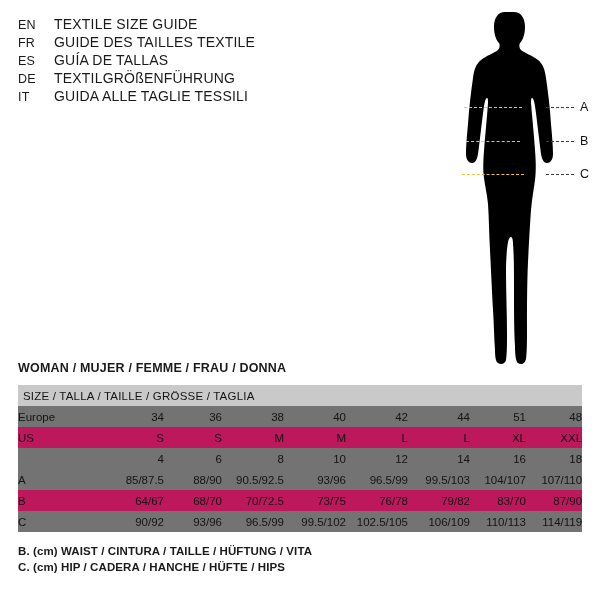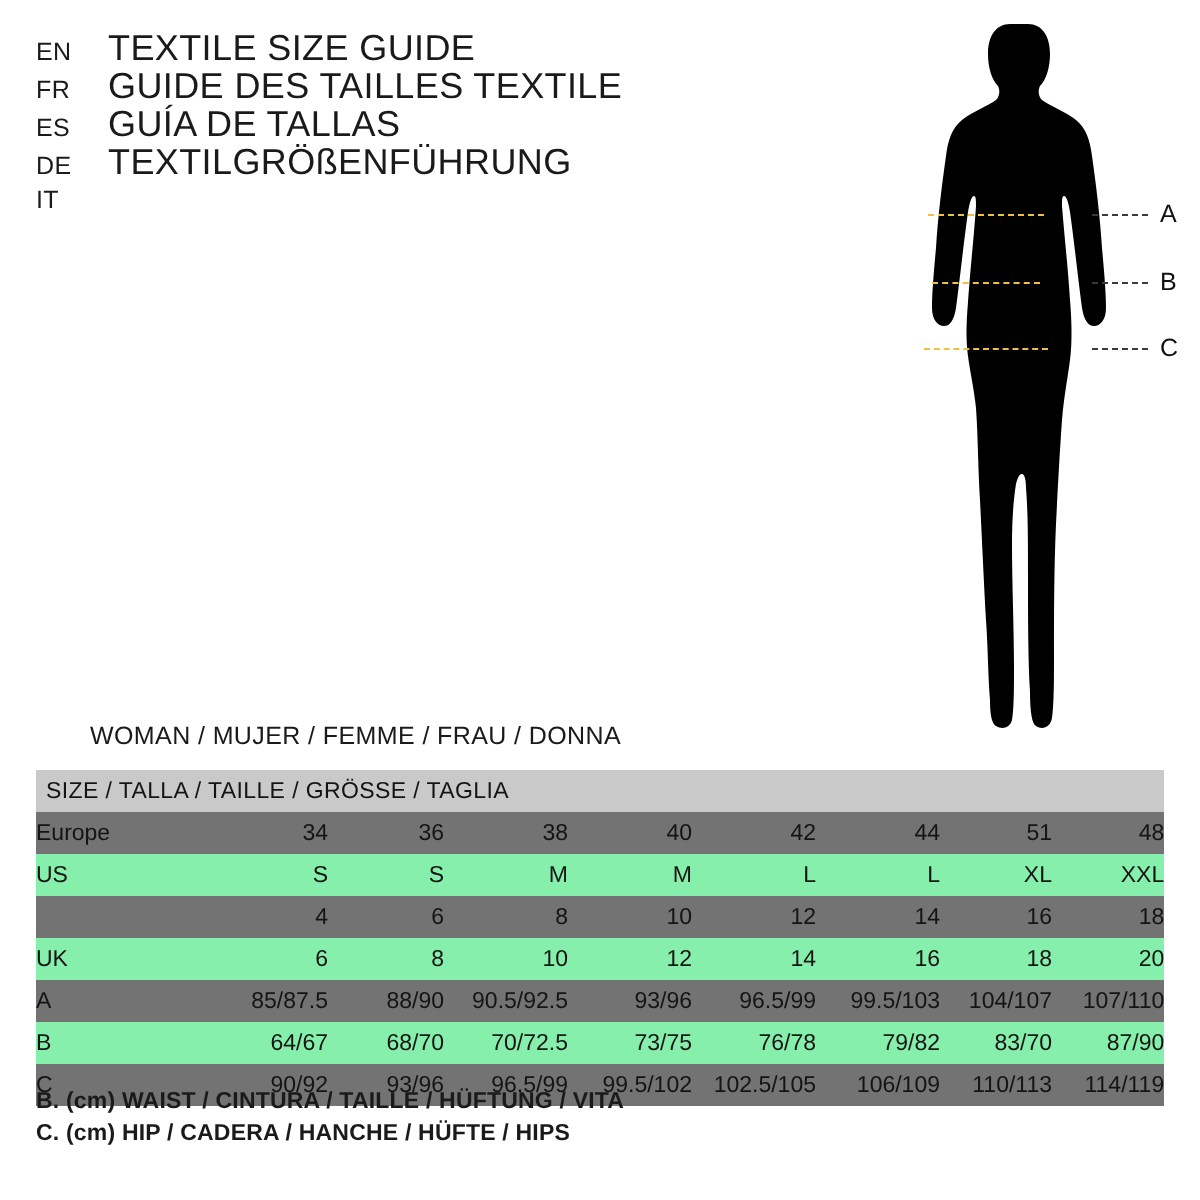--- a/index.html
+++ b/index.html
@@ -34,21 +34,21 @@
     font-size: 12.5px;
     line-height: 17px;
     letter-spacing: 0.2px;
   }
   .lang-code {
     width: 36px;
     flex: 0 0 36px;
     font-size: 12.5px;
   }
   .lang-text {
-    font-size: 18px;
+    font-size: 14px;
     white-space: nowrap;
   }
 
   
   .figure-area {
     position: absolute;
     left: 420px;
     top: 8px;
     width: 175px;
     height: 368px;
@@ -73,23 +73,22 @@
     font-size: 12.5px;
     color: #111;
   }
 
   
   .woman-title {
     position: absolute;
     left: 18px;
     top: 361px;
     font-size: 12.5px;
-    font-weight: normal;
+    font-weight: bold;
     letter-spacing: 0.2px;
-    margin-left: 27px;
   }
 
   
   .table-wrap {
     position: absolute;
     left: 18px;
     top: 385px;
     width: 564px;
   }
   table.size {
@@ -105,21 +104,21 @@
   }
   tr.header-row td {
     background: #c9c9c9;
     font-size: 11.5px;
     font-weight: normal;
     padding-left: 5px;
     text-align: left;
     letter-spacing: 0.2px;
   }
   tr.shaded td { background: #737373; }
-  tr.plain td { background: #86efac; }
+  tr.plain td { background: #be185d; }
   td.rowlabel {
     padding-left: 5px;
     text-align: left;
     width: 88px;
   }
   td.val {
     text-align: right;
   }
 
   
@@ -153,20 +152,21 @@
     <div class="lang-row">
       <span class="lang-code">ES</span>
       <span class="lang-text">GUÍA DE TALLAS</span>
     </div>
     <div class="lang-row">
       <span class="lang-code">DE</span>
       <span class="lang-text">TEXTILGRÖßENFÜHRUNG</span>
     </div>
     <div class="lang-row">
       <span class="lang-code">IT</span>
+      <span class="lang-text">GUIDA ALLE TAGLIE TESSILI</span>
     </div>
   </div>
 
   <div class="figure-area">
     <svg class="body-svg" viewBox="0 0 110 368" preserveAspectRatio="none">
       <path fill="#000000" d="
         M55 4
         C48 4 44 10 44 19
         C44 26 46 32 49 35
         C50 37 50 40 48 42
@@ -279,31 +279,20 @@
           <td class="val">4</td>
           <td class="val">6</td>
           <td class="val">8</td>
           <td class="val">10</td>
           <td class="val">12</td>
           <td class="val">14</td>
           <td class="val">16</td>
           <td class="val">18</td>
         </tr>
 
-        <tr class="plain">
-          <td class="rowlabel">UK</td>
-          <td class="val">6</td>
-          <td class="val">8</td>
-          <td class="val">10</td>
-          <td class="val">12</td>
-          <td class="val">14</td>
-          <td class="val">16</td>
-          <td class="val">18</td>
-          <td class="val">20</td>
-        </tr>
 
         <tr class="shaded">
           <td class="rowlabel">A</td>
           <td class="val">85/87.5</td>
           <td class="val">88/90</td>
           <td class="val">90.5/92.5</td>
           <td class="val">93/96</td>
           <td class="val">96.5/99</td>
           <td class="val">99.5/103</td>
           <td class="val">104/107</td>

